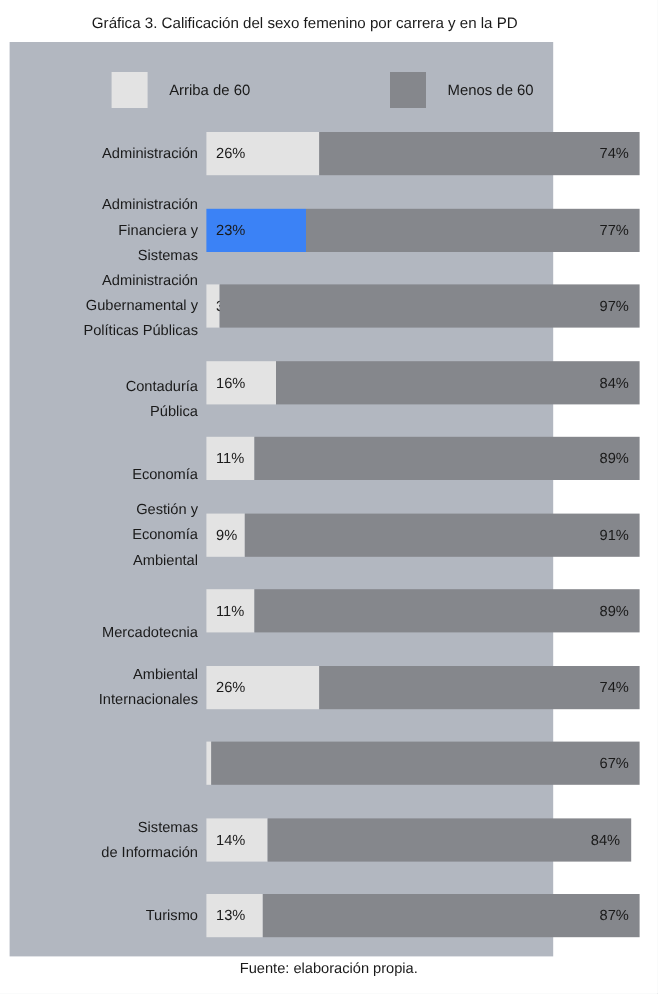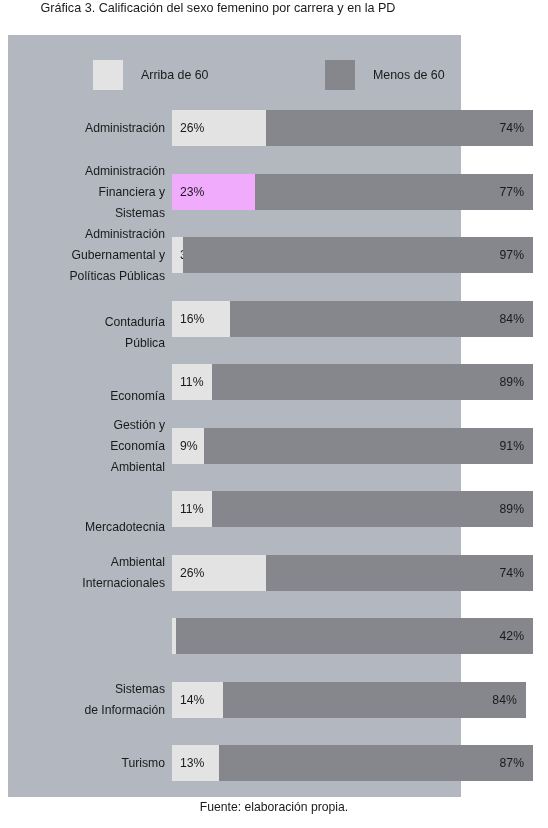--- a/index.html
+++ b/index.html
@@ -19,27 +19,28 @@
     position: relative;
     width: 548px;
     height: 828px;
     background: #ffffff;
   }
 
   
   #chart-title {
     position: absolute;
     left: 0;
-    top: 0;
+    top: 11px;
     width: 436px;
     text-align: center;
     font-size: 12.6px;
     line-height: 16px;
     color: #1a1a1a;
     white-space: nowrap;
+    padding-left: 36px;
   }
 
   
   #chart-panel {
     position: absolute;
     left: 8px;
     top: 35px;
     width: 453px;
     height: 762px;
     background: #b2b7c0;
@@ -180,21 +181,21 @@
             <div class="seg seg-dark" style="width: 267.14px; background: rgb(133, 135, 140);">
               <span class="seg-value">74%</span>
             </div>
           </div>
         </div>
         <div class="row" style="top: 138.5px;">
           <div class="row-label">Administración
 Financiera y
 Sistemas</div>
           <div class="bar-track">
-            <div class="seg seg-light" style="width: 83.03px; background: #f0abfc;">
+            <div class="seg seg-light" style="width: 83.03px; background: #3b82f6;">
               <span class="seg-value">23%</span>
             </div>
             <div class="seg seg-dark" style="width: 277.97px; background: rgb(133, 135, 140);">
               <span class="seg-value">77%</span>
             </div>
           </div>
         </div>
         <div class="row" style="top: 202px;">
           <div class="row-label">Administración
 Gubernamental y
@@ -266,21 +267,21 @@
               <span class="seg-value">74%</span>
             </div>
           </div>
         </div>
         <div class="row" style="top: 583px;">
           <div class="bar-track">
             <div class="seg seg-light narrow" style="width: 3.61px; background: rgb(227, 227, 227);">
               <span class="seg-value">1%</span>
             </div>
             <div class="seg seg-dark" style="width: 357.39px; background: rgb(133, 135, 140);">
-              <span class="seg-value">42%</span>
+              <span class="seg-value">67%</span>
             </div>
           </div>
         </div>
         <div class="row" style="top: 646.5px;">
           <div class="row-label">Sistemas
 de Información</div>
           <div class="bar-track">
             <div class="seg seg-light" style="width: 50.54px; background: rgb(227, 227, 227);">
               <span class="seg-value">14%</span>
             </div>

